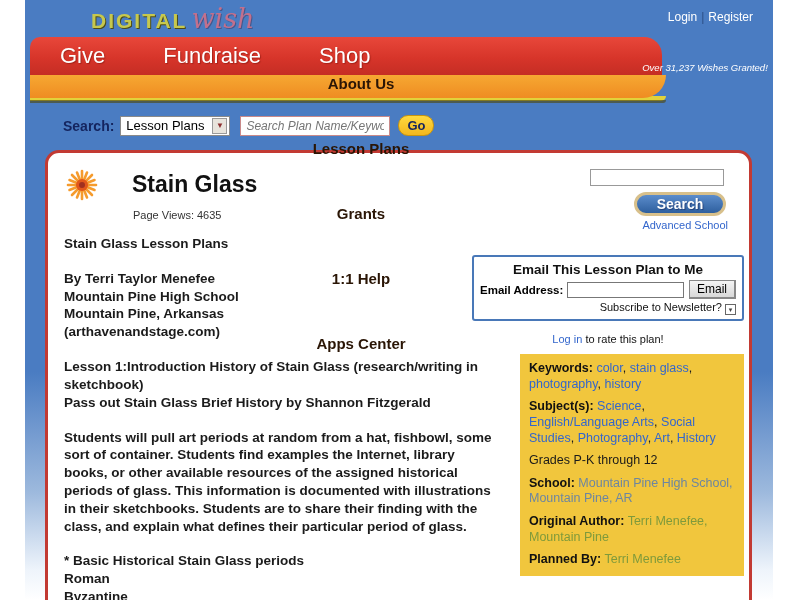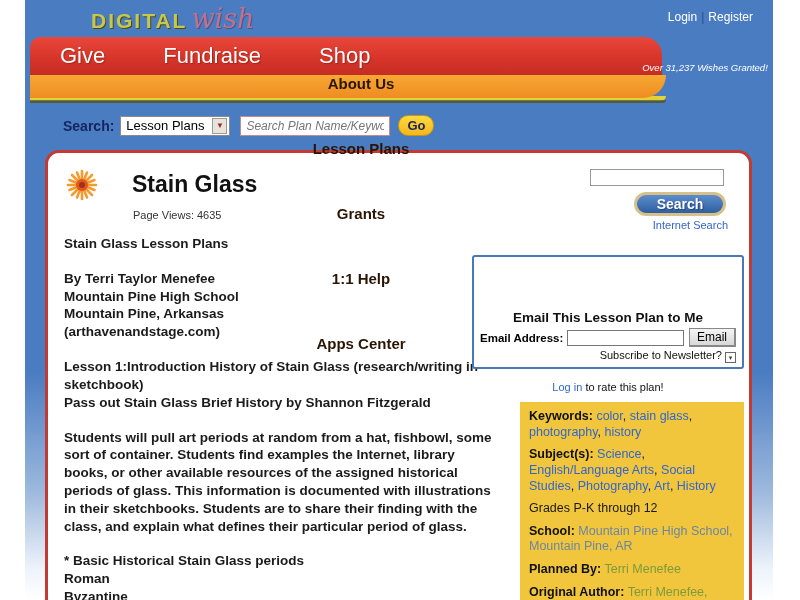--- a/index.html
+++ b/index.html
@@ -69,21 +69,21 @@
                      border:1px solid #999; }
   .rc-search-btn { display:block; margin:6px 18px 0 auto; width:92px; height:24px;
                    background:linear-gradient(180deg,#5b8ccb,#2e5f9e);
                    border:3px solid #d8c08b; border-radius:14px; color:#fff;
                    font-weight:bold; font-size:14px; line-height:18px; text-align:center;
                    cursor:pointer; text-shadow:1px 1px 1px rgba(0,0,50,.4); }
   .rc-adv { text-align:right; margin:3px 16px 0 0; font-size:11px; color:#3366cc; cursor:pointer; }
 
   .email-box { margin-top:24px; border:2px solid #4978b8; border-radius:3px;
                background:#ffffff; padding:5px 6px 4px; }
-  .email-box .eb-title { text-align:center; font-weight:bold; font-size:13.5px; color:#111;margin-top:48px; }
+  .email-box .eb-title { text-align:center; font-weight:bold; font-size:13.5px; color:#111; }
   .eb-row { display:flex; align-items:center; margin-top:3px; }
   .eb-row .eb-lbl { font-weight:bold; font-size:11.5px; white-space:nowrap; }
   .eb-row input { flex:1; height:16px; margin-left:4px; border:1px solid #777; min-width:0; }
   .eb-email-btn { margin-left:5px; font-size:12px; padding:1px 7px;
                   background:linear-gradient(180deg,#f4f4f4,#d8d8d8); border:1px solid #888;
                   border-right-width:2px; border-bottom-width:2px; cursor:pointer; }
   .eb-sub { text-align:right; font-size:11px; margin-top:2px; color:#111; }
   .eb-check { display:inline-block; width:11px; height:11px; border:1px solid #666;
               background:#fff; font-size:7px; line-height:10px; text-align:center;
               color:#444; vertical-align:-1px; cursor:pointer; }
@@ -184,21 +184,21 @@
 Romanesque
 Theophiluse
 13th-14thcenturies Gothic
 Renaissance and Reformation
 Victorian</p>
       </div>
 
     <div class="rightcol">
       <input class="rc-search-input" type="text" style="">
       <div class="rc-search-btn">Search</div>
-      <div class="rc-adv">Internet Search</div>
+      <div class="rc-adv">Advanced School</div>
 
       <div class="email-box">
         <div class="eb-title">Email This Lesson Plan to Me</div>
         <div class="eb-row">
           <span class="eb-lbl">Email Address:</span>
           <input type="text" style="">
           <span class="eb-email-btn">Email</span>
         </div>
         <div class="eb-sub"><span>Subscribe to Newsletter?</span>
           <span class="eb-check">▾</span></div>
@@ -207,21 +207,21 @@
       <div class="rate-line"><span class="lnk">Log in</span><span> to rate this plan!</span></div>
 
       <div class="meta-box">
         <div class="row"><b>Keywords:</b>
           <span><span class="link-item">color</span>, <span class="link-item">stain glass</span>, <span class="link-item">photography</span>, <span class="link-item">history</span></span></div>
         <div class="row"><b>Subject(s):</b>
           <span><span class="link-item">Science</span>, <span class="link-item">English/Language Arts</span>, <span class="link-item">Social Studies</span>, <span class="link-item">Photography</span>, <span class="link-item">Art</span>, <span class="link-item">History</span></span></div>
         <div class="row">Grades P-K through 12</div>
         <div class="row"><b>School:</b>
           <span class="meta-school">Mountain Pine High School, Mountain Pine, AR</span></div>
+        <div class="row"><b>Original Author:</b>
+          <span class="meta-green">Terri Menefee, Mountain Pine</span></div>
         <div class="row"><b>Planned By:</b>
           <span class="meta-green">Terri Menefee</span></div>
-        <div class="row"><b>Original Author:</b>
-          <span class="meta-green">Terri Menefee, Mountain Pine</span></div>
       </div>
     </div>
 
   </div>
 </div>
 
 </body></html>

